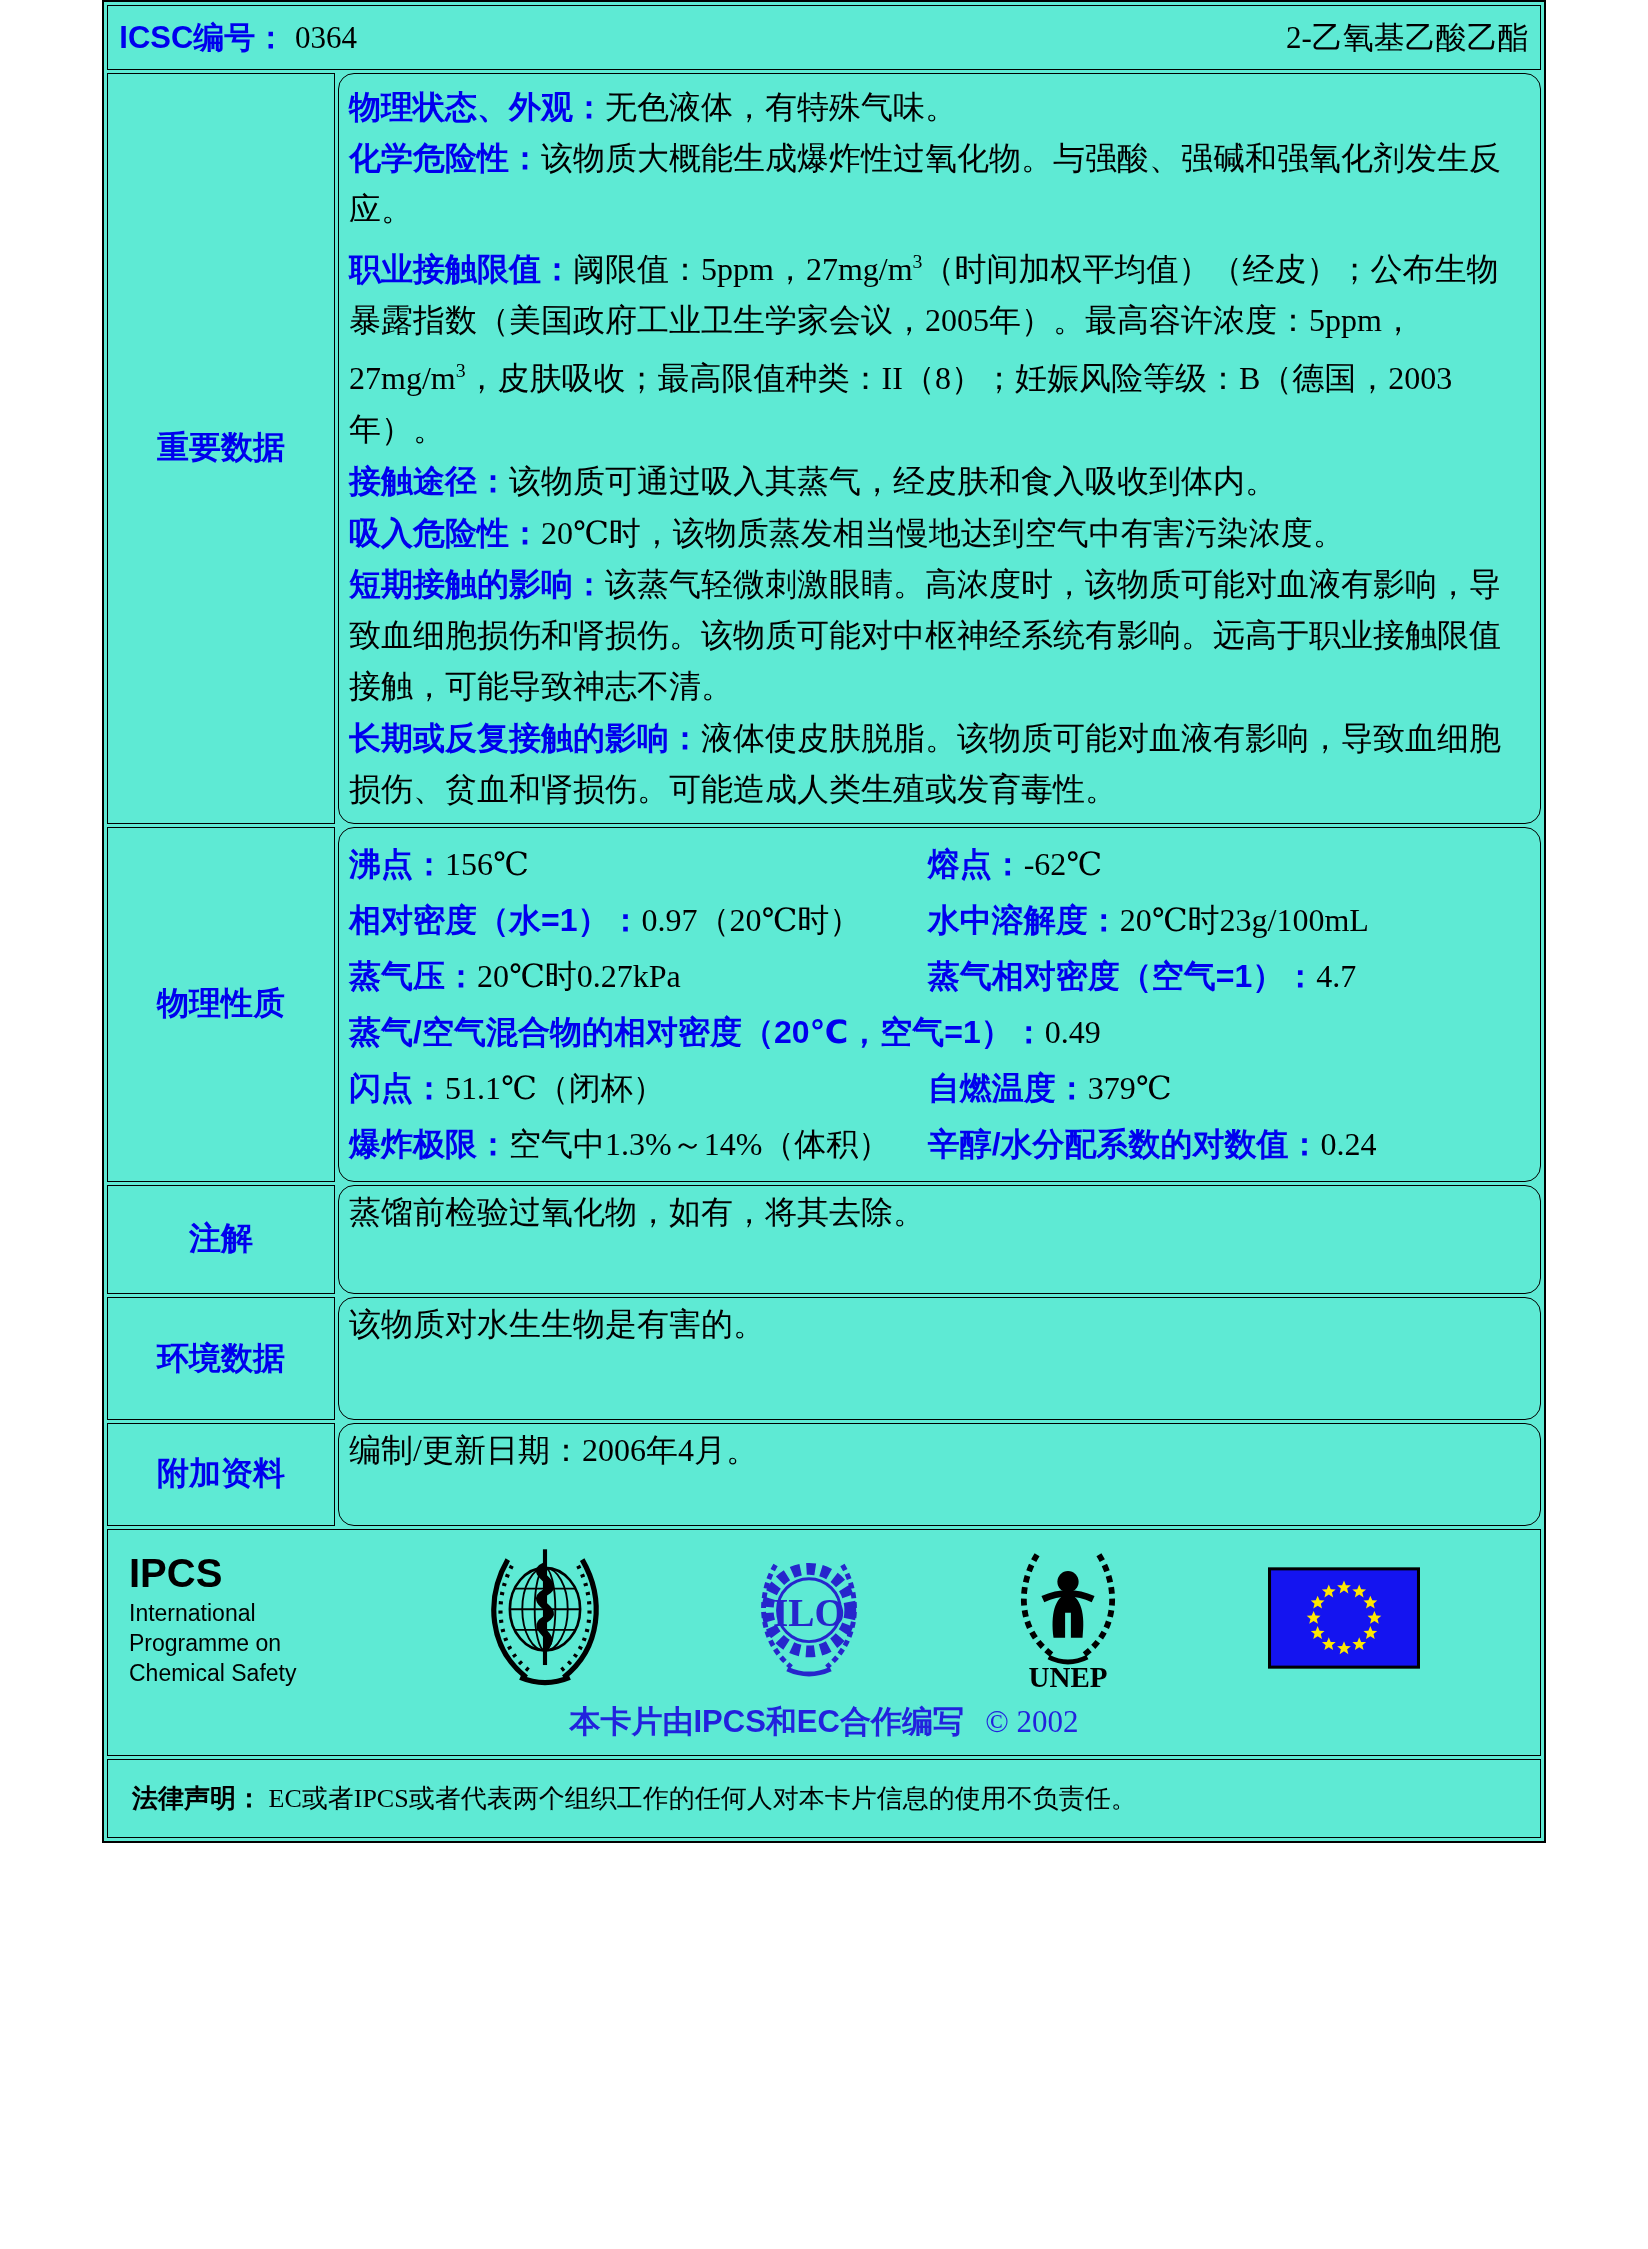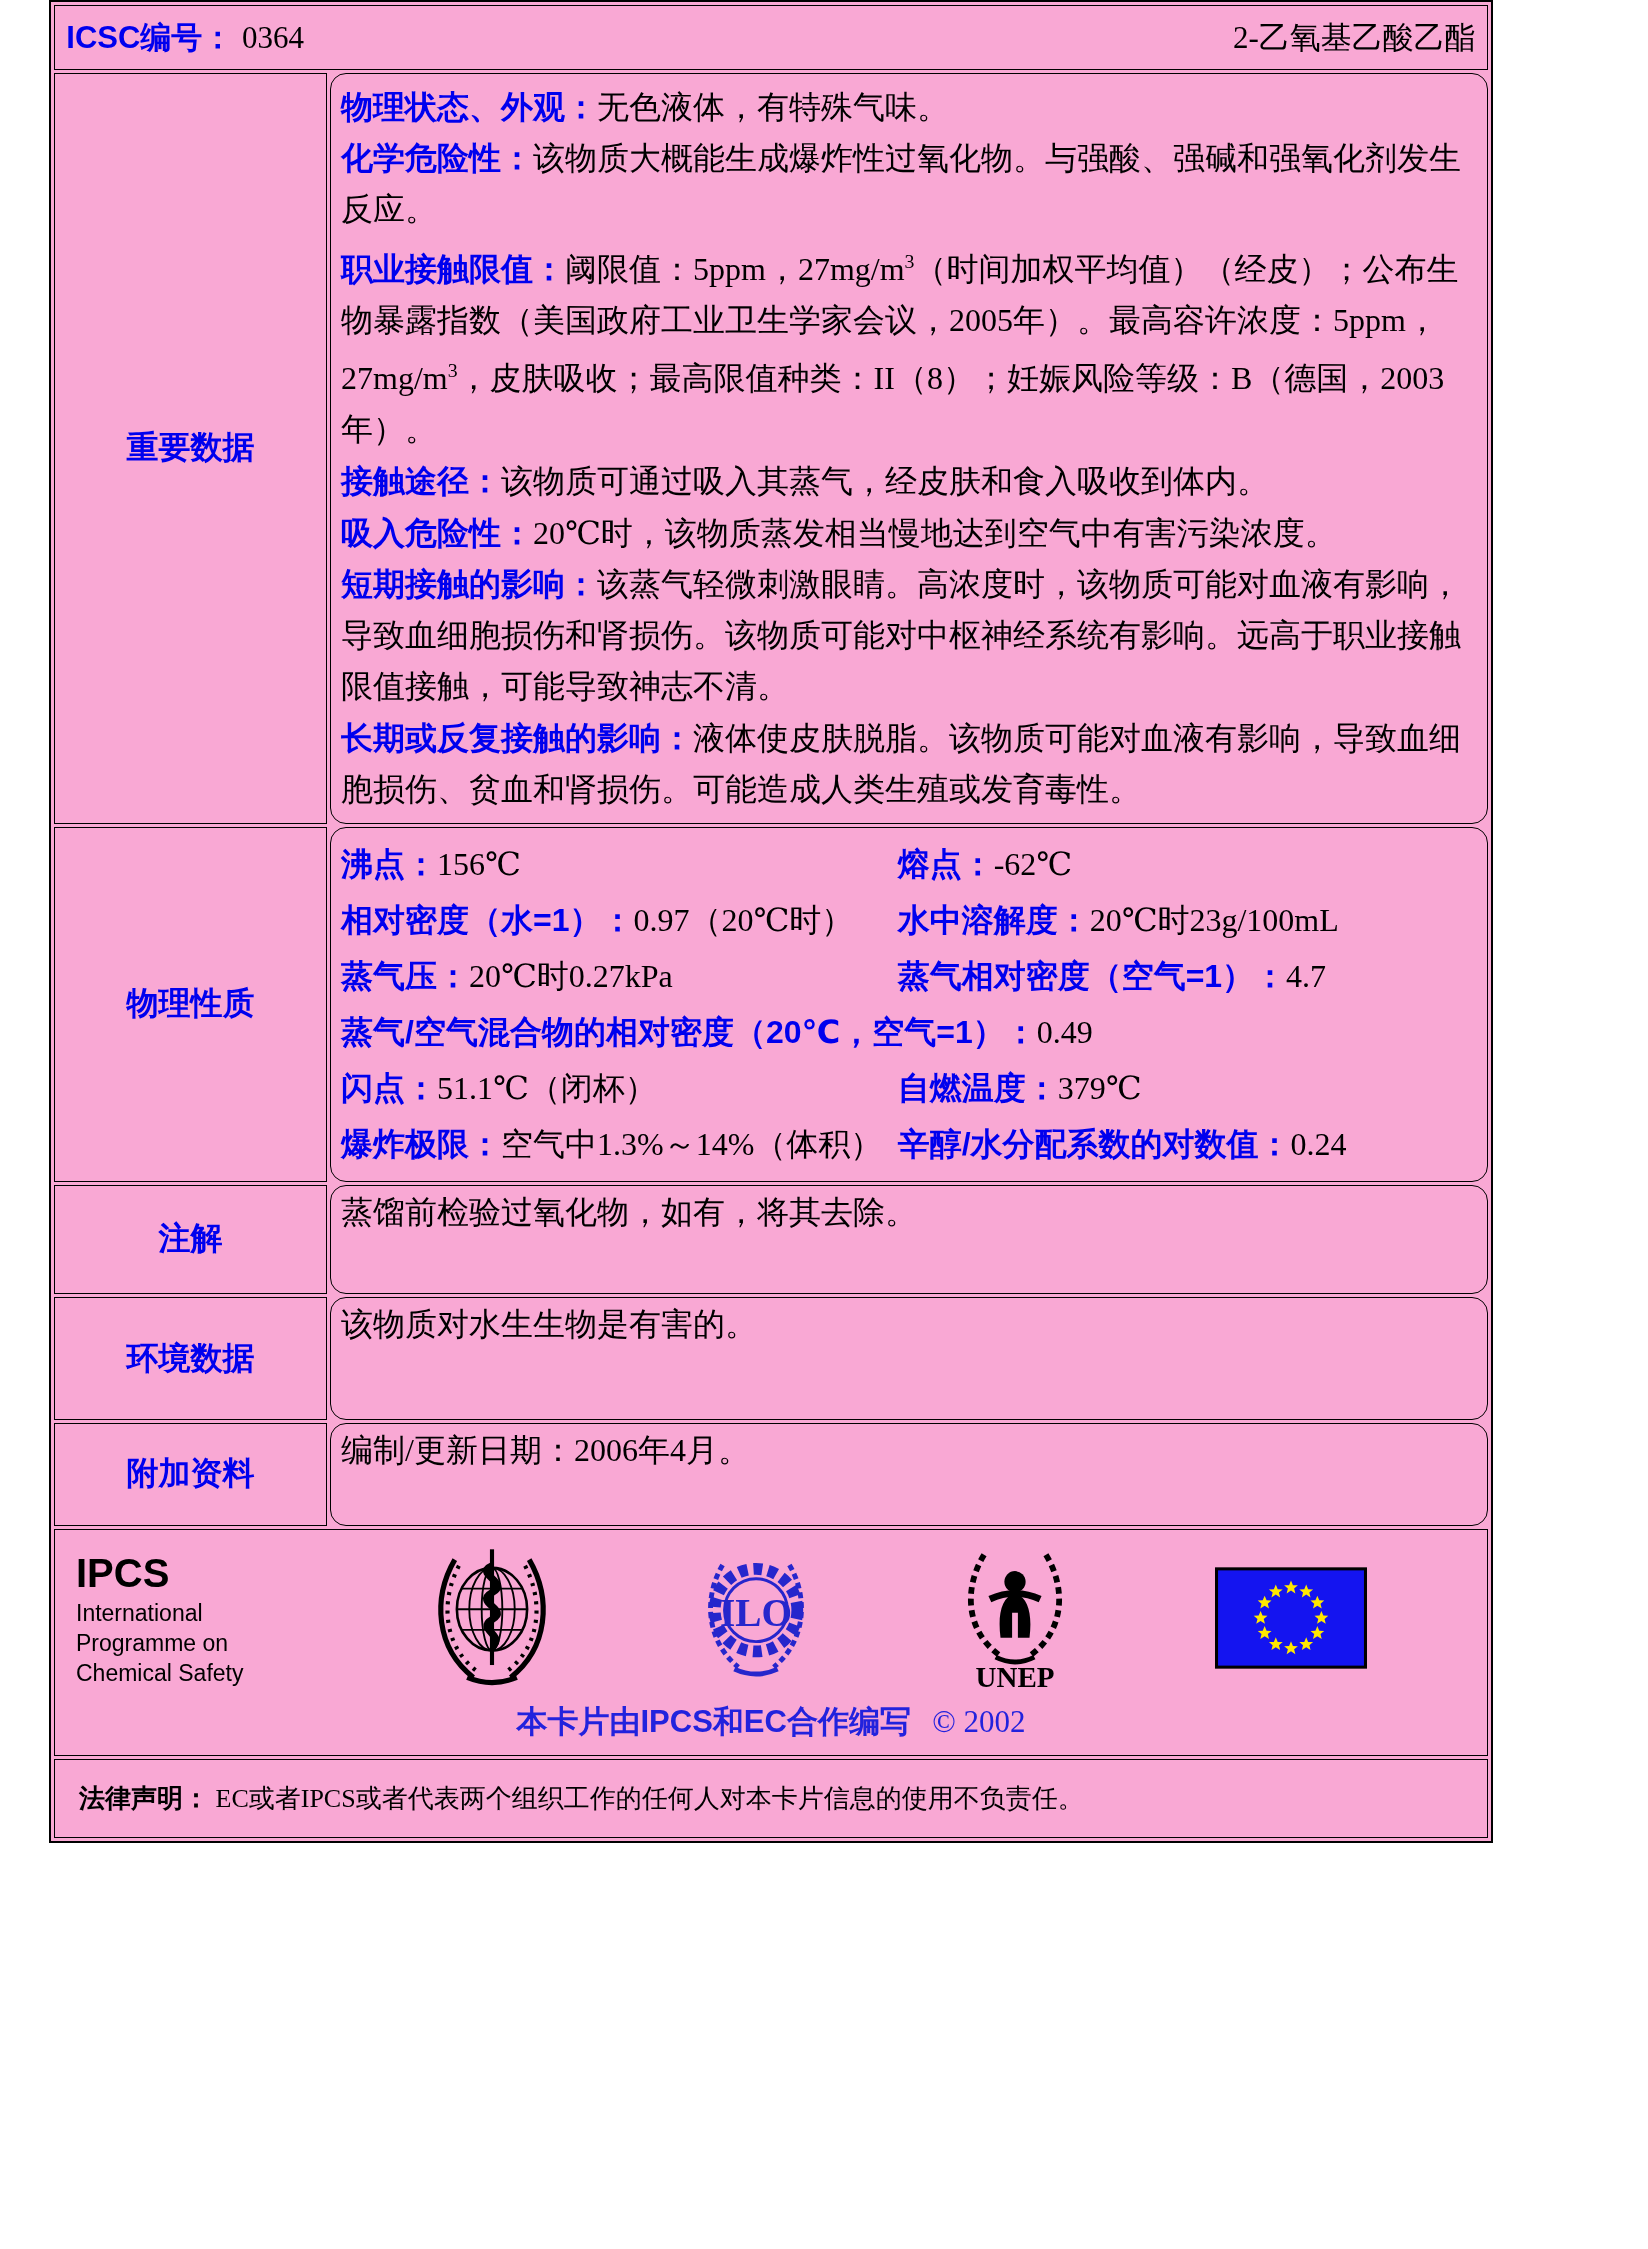--- a/index.html
+++ b/index.html
@@ -19,26 +19,26 @@
   .title{
     margin:18.3px 0 12.7px 0;
     text-align:center;
     color:var(--title-red);
     font-size:56px;
     font-weight:bold;
     letter-spacing:4.2px;
     font-family:"Liberation Sans","DejaVu Sans",sans-serif;
   }
   table.card{
-    margin-left:49px;
+    margin-left:102px;
     width:1444px;
     border-collapse:separate;
     border-spacing:3.5px;
     border:2.1px solid #000;
-    background:#f9a8d4;
+    background:#5eead4;
   }
   td{
     border:1.4px solid #000;
     vertical-align:top;
     padding:4.2px 10px;
   }
   
   td.hdrcell{padding:7px 11.3px;}
   .hdr{
     display:flex;justify-content:space-between;align-items:center;
@@ -46,21 +46,21 @@
   }
   .hdr-left .blue-lbl{
     color:var(--label-blue);font-weight:bold;
     font-family:"Liberation Sans","DejaVu Sans",sans-serif;
   }
   .hdr-left .num,.hdr-right{
     font-family:"Liberation Serif","DejaVu Serif",serif;
   }
   
   td.lblcol{
-    width:273px;
+    width:228px;
     text-align:center;
     vertical-align:middle;
     color:var(--label-blue);
     font-size:32px;
     font-weight:bold;
   }
   
   td.content{
     font-size:32px;
     font-family:"Liberation Serif","DejaVu Serif",serif;

